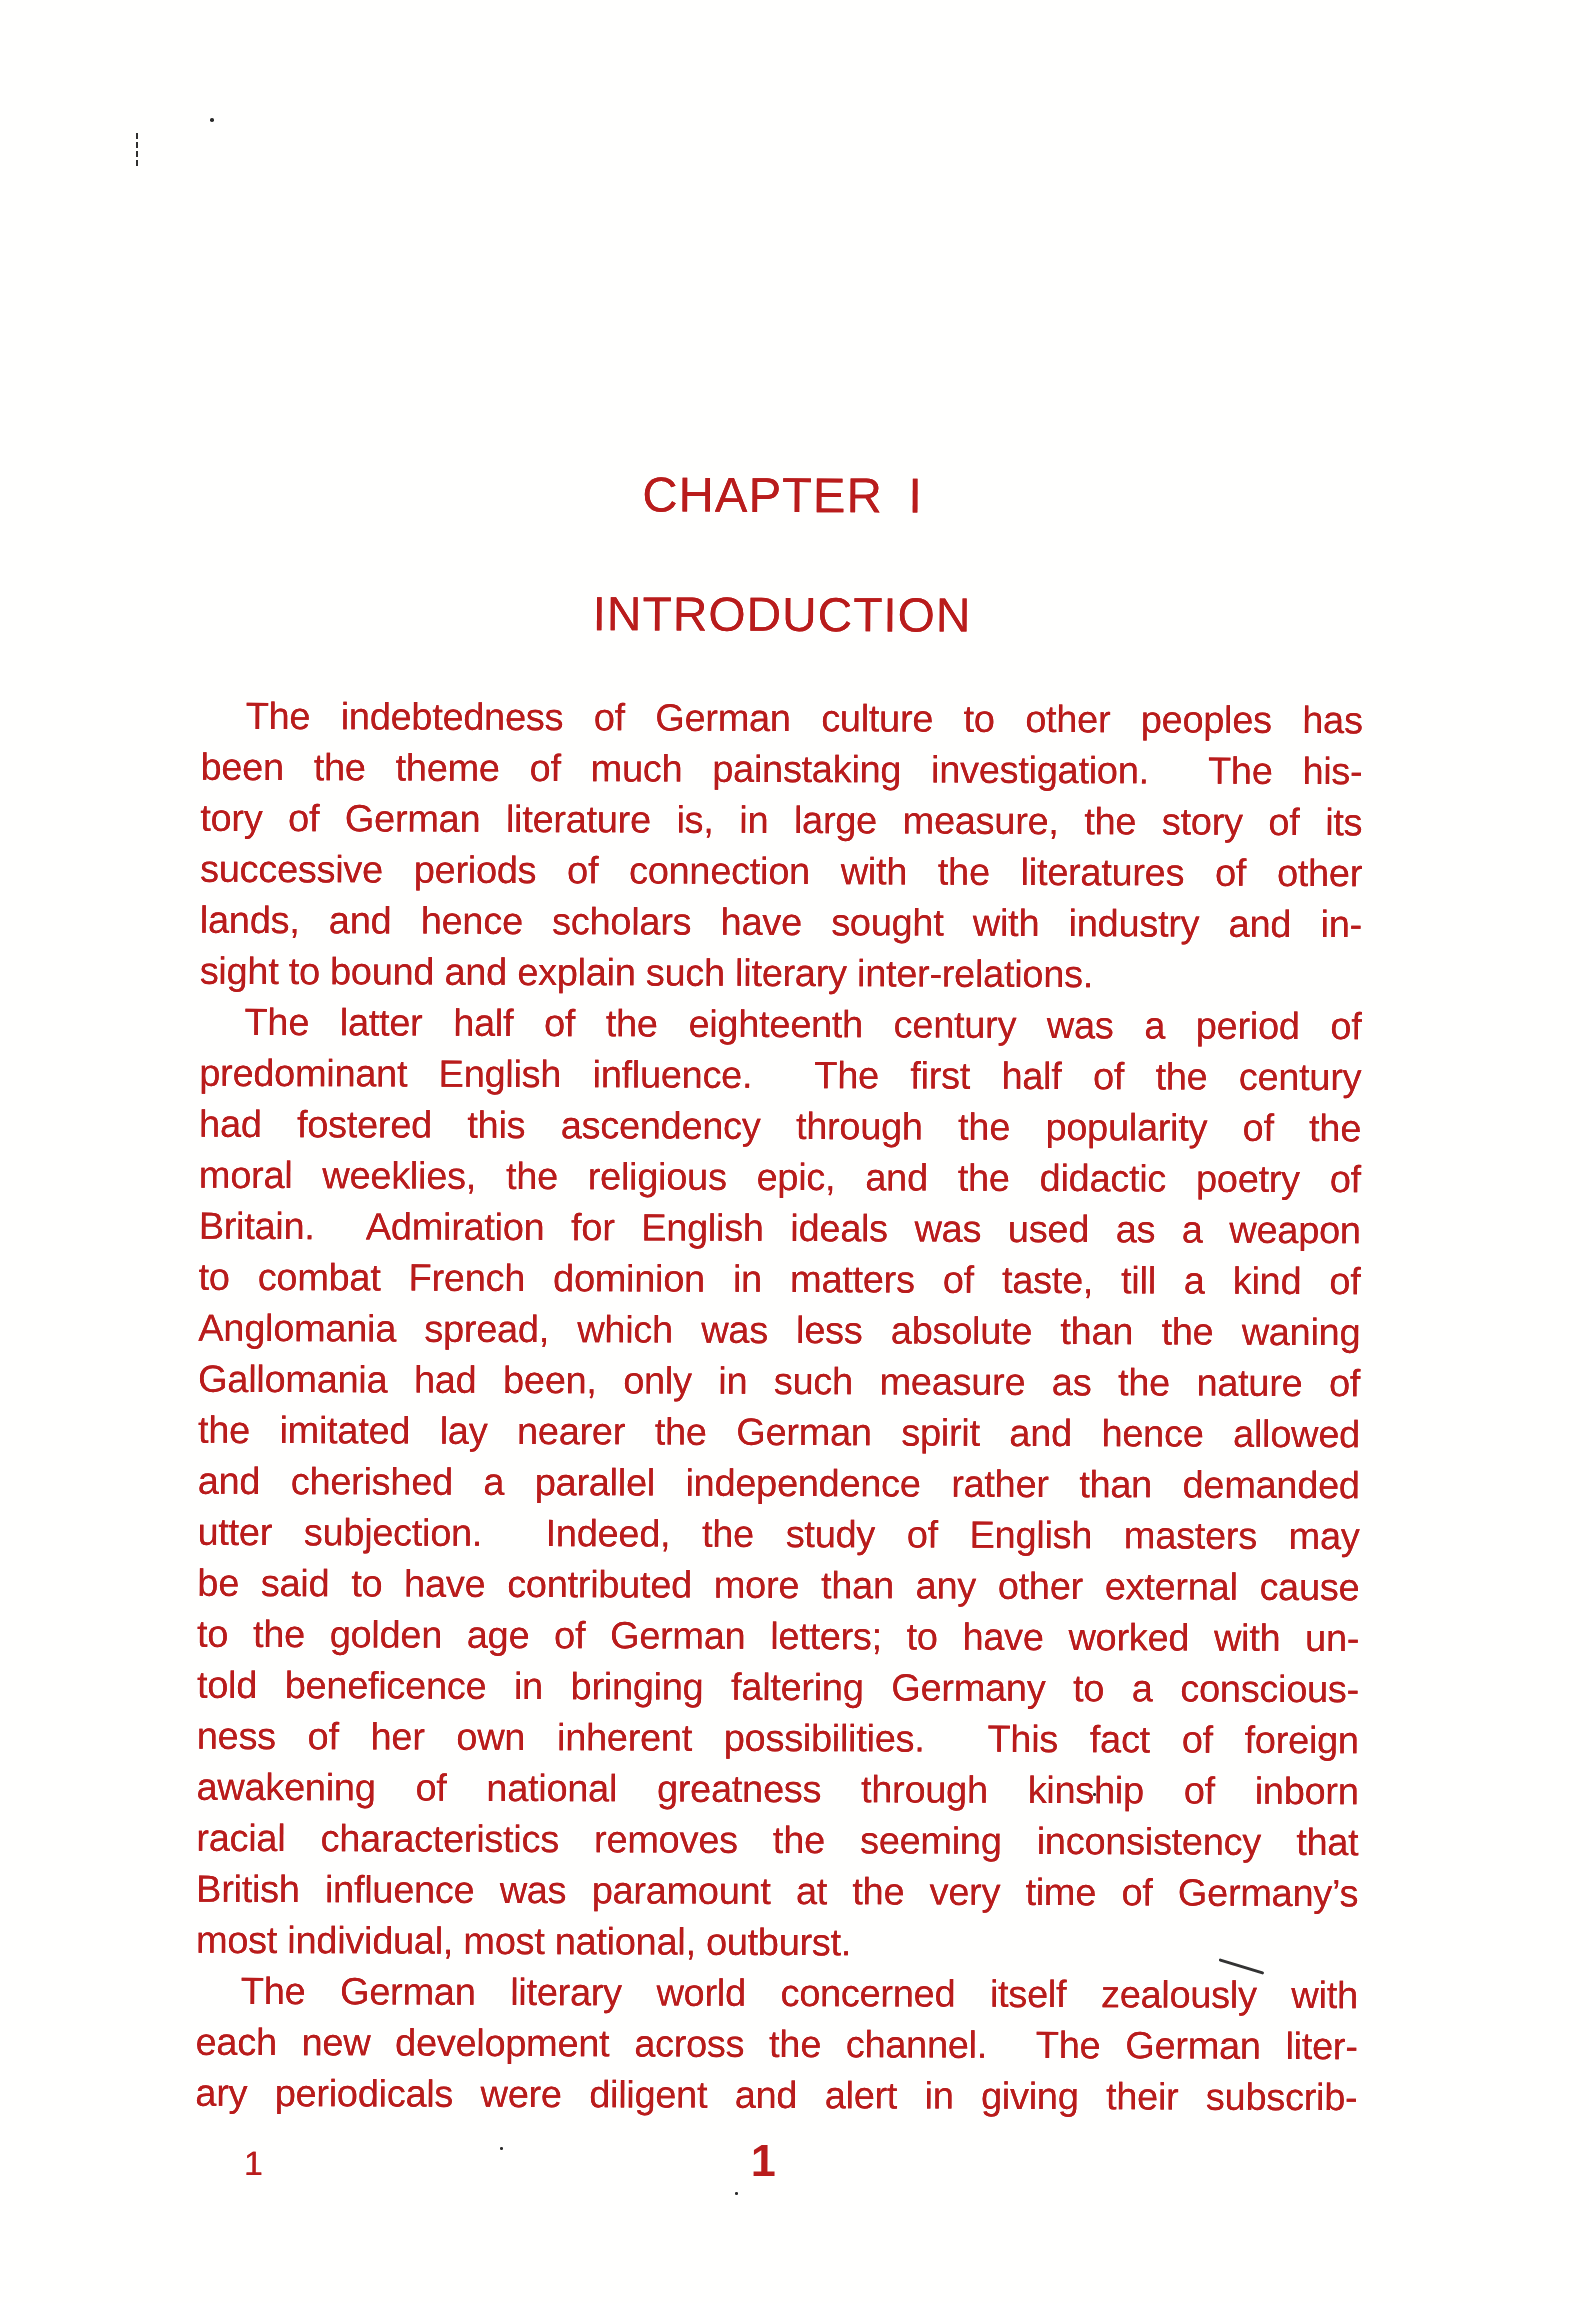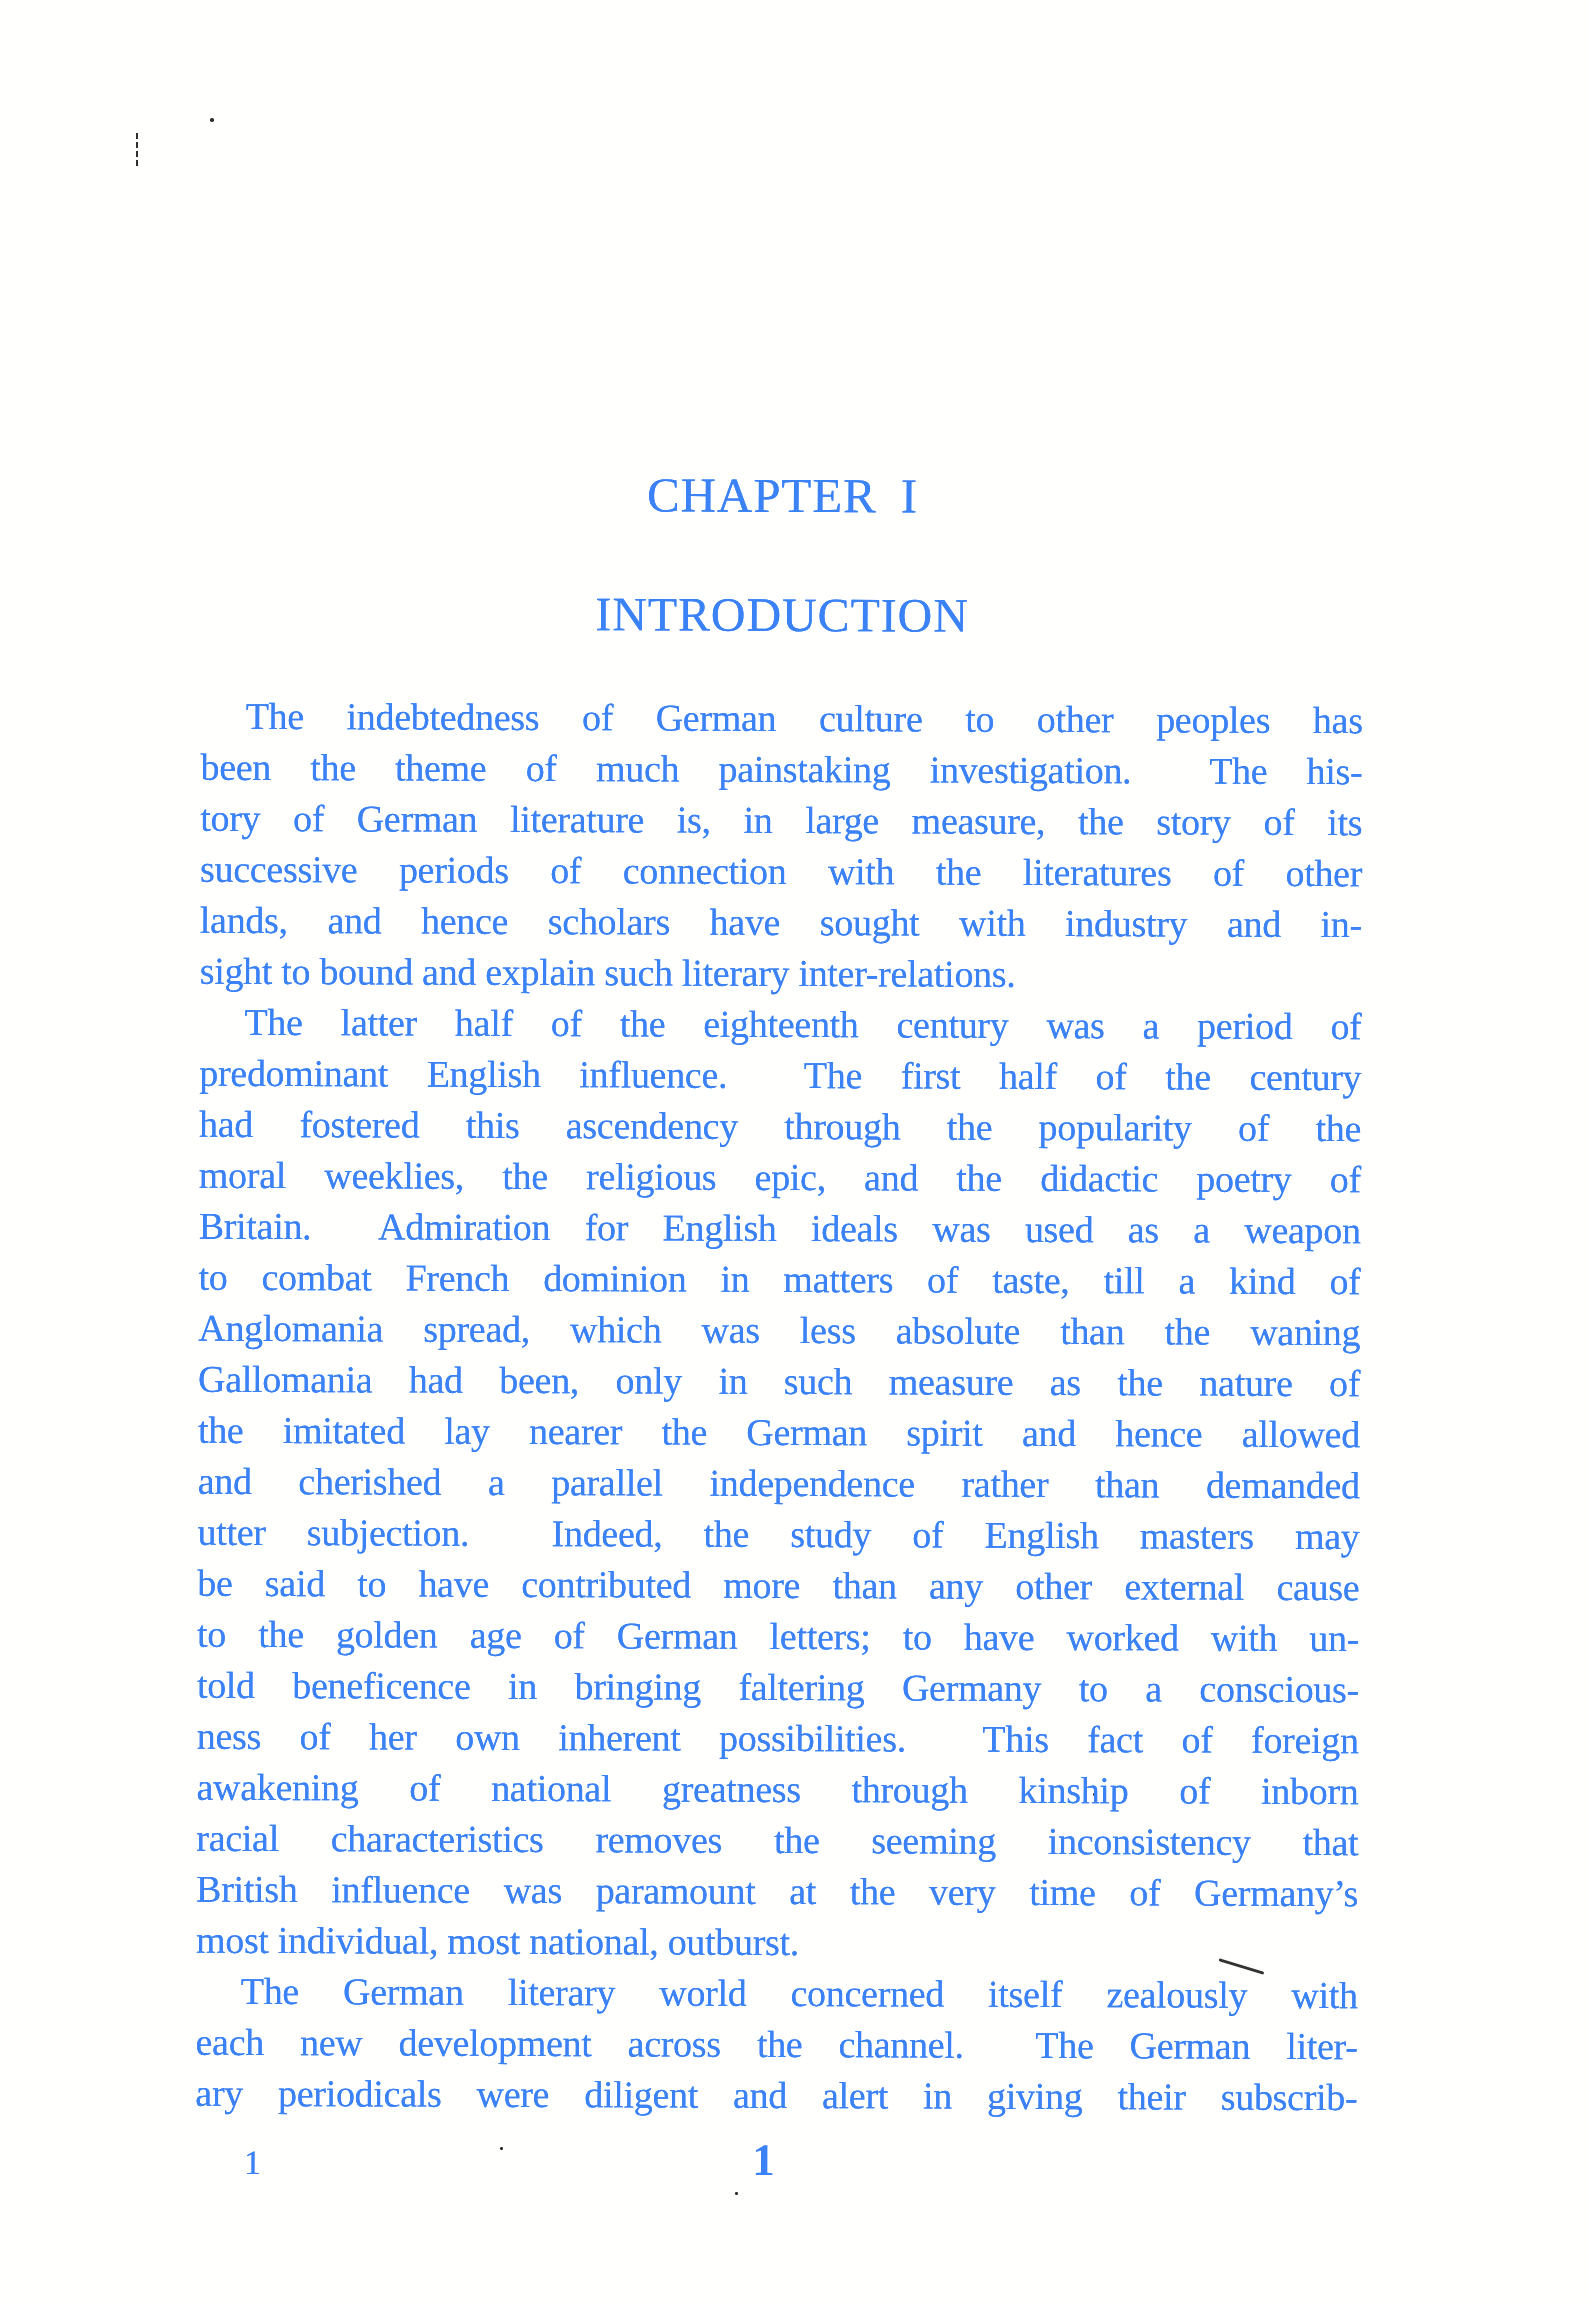--- a/index.html
+++ b/index.html
@@ -1,22 +1,22 @@
 <!DOCTYPE html>
 <html style="font-size:14.5px"><head>
 <meta charset="utf-8">
 <style>
   html,body{margin:0;padding:0;background:#ffffff;}
   .page{
     position:relative;
     width:1589px;height:2303px;
     background:#fffffe;
     overflow:hidden;
-    font-family:Liberation Serif, serif;
-    color:#3b82f6;
+    font-family:Liberation Sans, sans-serif;
+    color:#b91c1c;
   }
   .content{
     position:absolute;left:201px;top:0;width:1162px;height:100%;
     transform:rotate(0.22deg);
     transform-origin:579px 633px;
   }
   .chapter{
     position:absolute;top:471px;left:0;width:100%;margin:0;
     font-size:49px;font-weight:400;line-height:1;
     text-align:center;letter-spacing:0.9px;word-spacing:11px;

